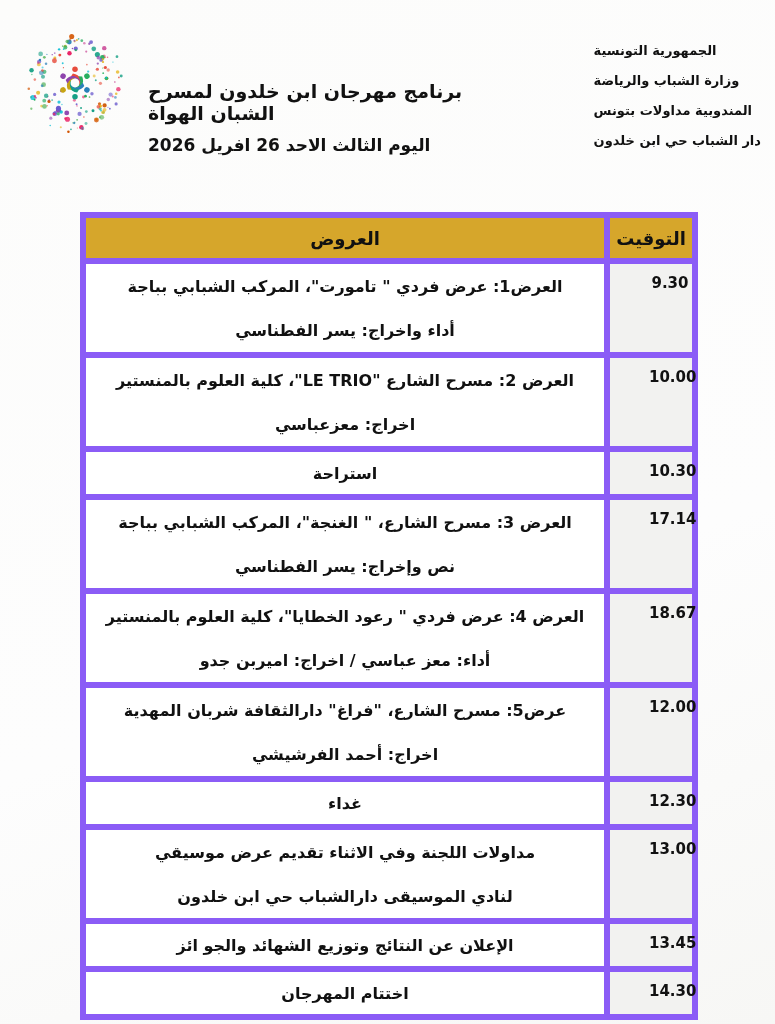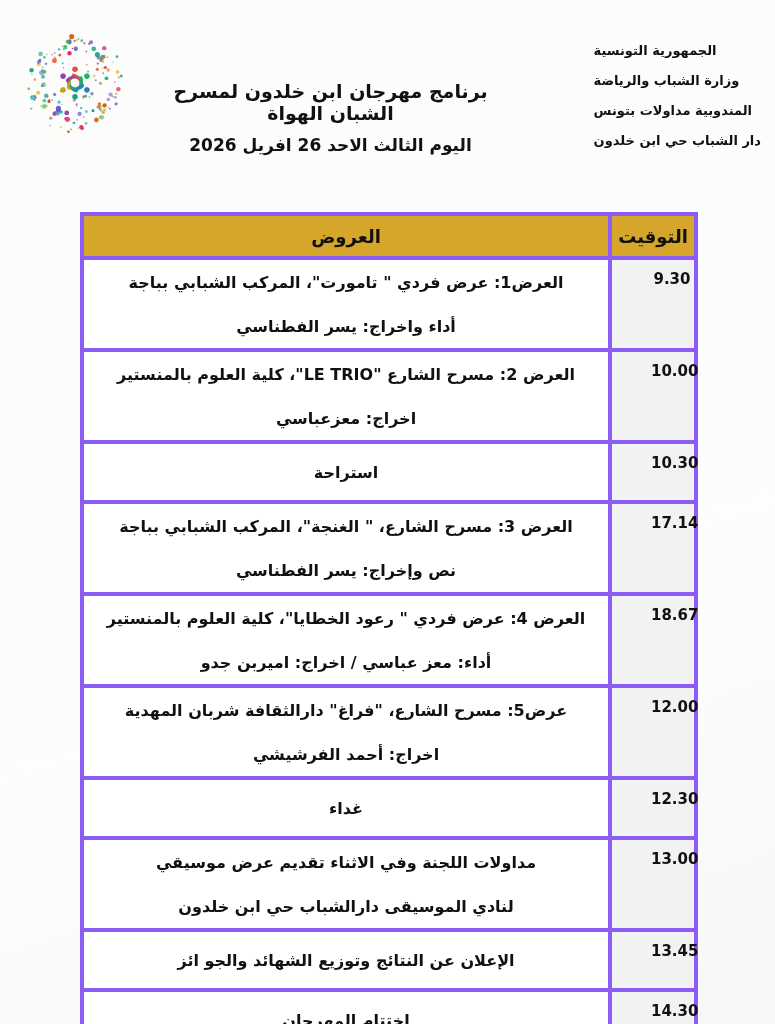--- a/index.html
+++ b/index.html
@@ -20,39 +20,39 @@
   .doc-header{position:relative;height:212px;}
   .org-block{
     position:absolute;top:36px;right:14px;
     text-align:left;
     font-size:13px;font-weight:bold;
     line-height:30px;
     letter-spacing:0;
   }
   .title-block{
     position:absolute;top:80px;right:262px;left:148px;
-    text-align:center;
+    text-align:left;
   }
   .doc-title{font-size:19px;font-weight:bold;}
   .doc-subtitle{font-size:17px;font-weight:bold;margin-top:11px;}
   .logo-wrap{
     position:absolute;top:30px;left:22px;
     width:106px;height:106px;
   }
   
   table.program{
     border-collapse:collapse;
     margin:0 77px 0 0;
     width:618px;
     table-layout:fixed;
     background:#fff;
     border:3px solid #141414;
   }
   table.program th, table.program td{
-    border:4px solid #8b5cf6;
+    border:6px solid #8b5cf6;
   }
   th.time-col, td.time-cell{width:80px;}
   thead th{
     height:38px;
     background:#D6A62B;
     font-size:18px;font-weight:bold;
     text-align:center;
     vertical-align:middle;
   }
   td.time-cell{
@@ -64,21 +64,21 @@
     direction:ltr;
     padding-left:39px;
   }
   td.shows-cell{
     padding:0 10px;
     text-align:center;
     font-size:16px;font-weight:bold;
     vertical-align:middle;
   }
   tr.row-tall td.shows-cell .cell-lines{height:88px;}
-  tr.row-short td.shows-cell .cell-lines{height:56px;}
+  tr.row-short td.shows-cell .cell-lines{height:42px;}
   .cell-lines{
     display:flex;flex-direction:column;
     justify-content:space-around;
     align-items:center;
   }
   .show-line{white-space:nowrap;}
 </style>
 </head>
 <body>
 

